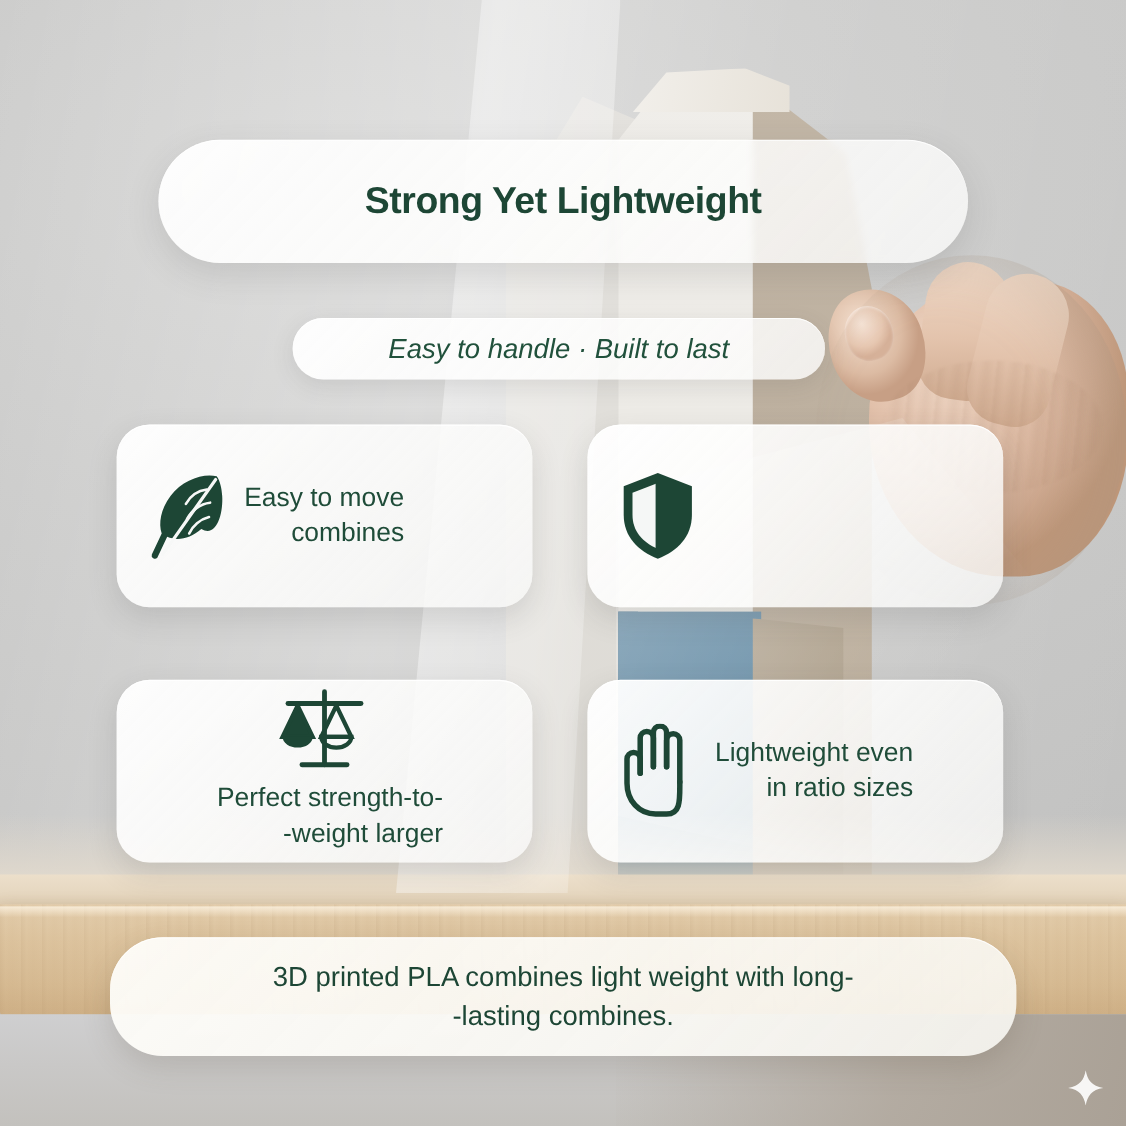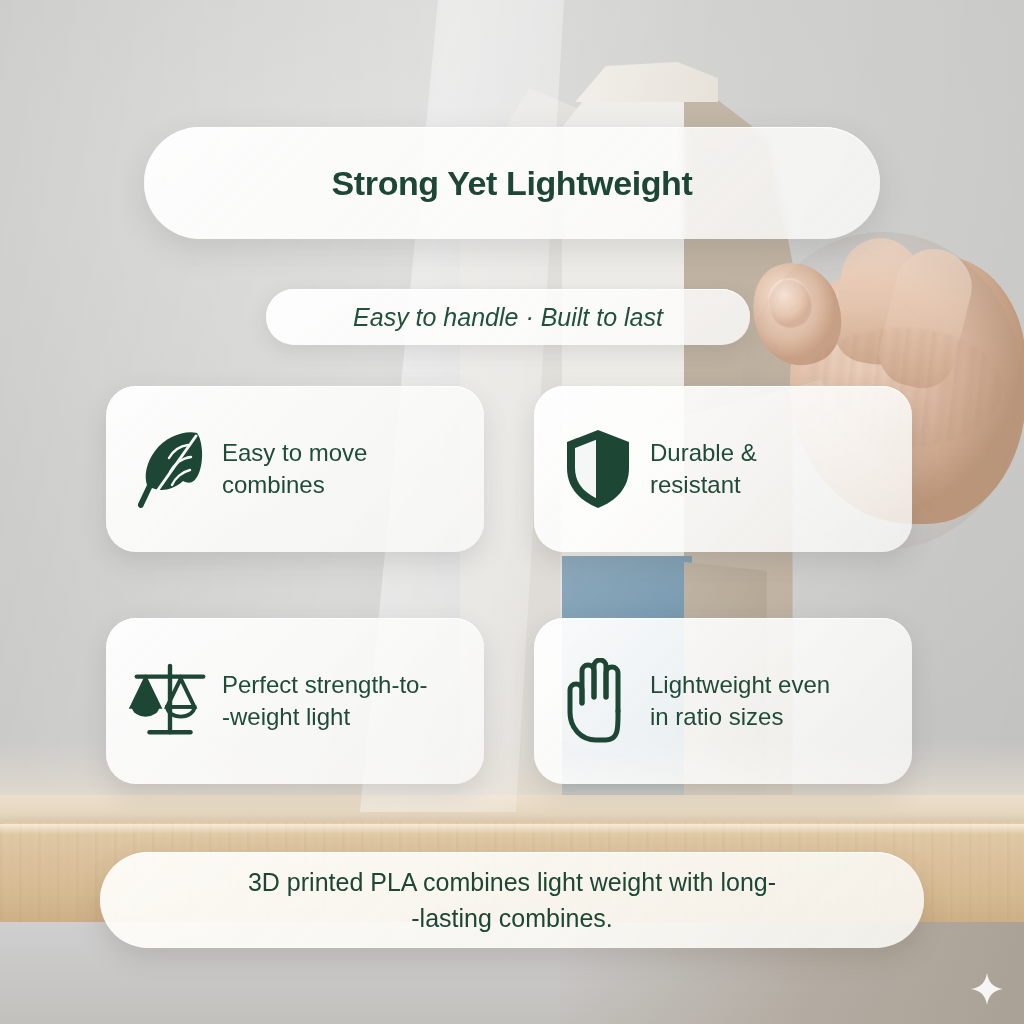--- a/index.html
+++ b/index.html
@@ -172,33 +172,33 @@
   }
   .sub-text{color:#21513c;font-size:25px;white-space:nowrap;font-style:italic;}
 
   .grid{
     position:absolute;left:106px;top:386px;width:816px;height:398px;
   }
   .card{
     position:absolute;width:378px;height:166px;border-radius:30px;
     background:linear-gradient(135deg, rgba(255,255,255,.95) 0%, rgba(252,252,251,.88) 52%, rgba(248,248,247,.80) 100%);
     box-shadow:0 10px 26px rgba(70,70,70,.15), inset 0 1px 0 rgba(255,255,255,.92);
-    display:flex;align-items:center;padding:0 22px;box-sizing:border-box;
+    display:flex;align-items:center;padding:0 22px;box-sizing:border-box;text-align:right;
   }
   .c1{left:0px;  top:0px;}
   .c2{left:428px;top:0px;}
-  .c3{left:0px;  top:232px;}
+  .c3{left:0px;  top:232px;flex-direction:column;}
   .c4{left:428px;top:232px;}
   .card-icon{width:84px;min-width:84px;height:92px;display:flex;align-items:center;justify-content:center;}
   .card-label{
     color:#1f4c39;font-size:24px;line-height:1.35;margin-left:10px;
   }
 
   .caption-pill{
-    position:absolute;left:100px;top:852px;width:824px;height:96px;
+    position:absolute;left:100px;top:852px;width:824px;height:108px;
     border-radius:48px;
     background:linear-gradient(135deg, rgba(253,252,248,.96), rgba(249,248,243,.88));
     box-shadow:0 10px 26px rgba(90,80,60,.18), inset 0 1px 0 rgba(255,255,255,.9);
     display:flex;align-items:center;justify-content:center;text-align:center;
   }
   .caption-text{color:#1d4635;font-size:25px;line-height:1.45;max-width:700px;}
 
   .sparkle{
     position:absolute;left:971px;top:973px;width:32px;height:32px;
   }
@@ -266,45 +266,41 @@
       </div>
     </div>
 
     <div class="card c2">
       <div class="card-icon">
         <svg width="74" height="84" viewBox="0 0 74 84" aria-hidden="true">
           <path d="M37 3 6 15v26c0 20 13 33 31 40 18-7 31-20 31-40V15L37 3Z" fill="#1d4635"></path>
           <path d="M37 12 14 21v20c0 15 9 25 23 31V12Z" fill="#f5f7f6"></path>
           <path d="M37 8v68" stroke="#1d4635" stroke-width="4"></path>
         </svg>
-      </div>
-      <div class="card-label">
-        <span>Durable &amp;</span><br>
-        <span>resistant</span>
       </div>
     </div>
 
     <div class="card c3">
       <div class="card-icon">
         <svg width="86" height="84" viewBox="0 0 86 84" aria-hidden="true">
           <g stroke="#1d4635" stroke-width="4.5" fill="none" stroke-linecap="round">
             <path d="M43 6v68"></path>
             <path d="M9 17h68"></path>
             <path d="M22 74h42"></path>
           </g>
           <path d="M9 19 23 48H-5Z" transform="translate(9,0)" fill="#1d4635"></path>
           <path d="M18 19 32 48H4Z" fill="none" stroke="#1d4635" stroke-width="4"></path>
           <path d="M4 48a14 10 0 0 0 28 0Z" fill="#1d4635"></path>
           <path d="M54 19 68 48H40Z" fill="none" stroke="#1d4635" stroke-width="4"></path>
           <path d="M40 48a14 10 0 0 0 28 0Z" fill="none" stroke="#1d4635" stroke-width="4"></path>
         </svg>
       </div>
       <div class="card-label">
         <span>Perfect strength-to-</span><br>
-        <span>-weight light</span>
+        <span>-weight larger</span>
       </div>
     </div>
 
     <div class="card c4">
       <div class="card-icon">
         <svg width="74" height="86" viewBox="0 0 74 86" aria-hidden="true">
           <g fill="none" stroke="#1d4635" stroke-width="5" stroke-linecap="round" stroke-linejoin="round">
             <path d="M21 45V13a6 6 0 0 1 12 0v26"></path>
             <path d="M33 39V8a6 6 0 0 1 12 0v31"></path>
             <path d="M45 39V15a6 6 0 0 1 12 0v38"></path>

